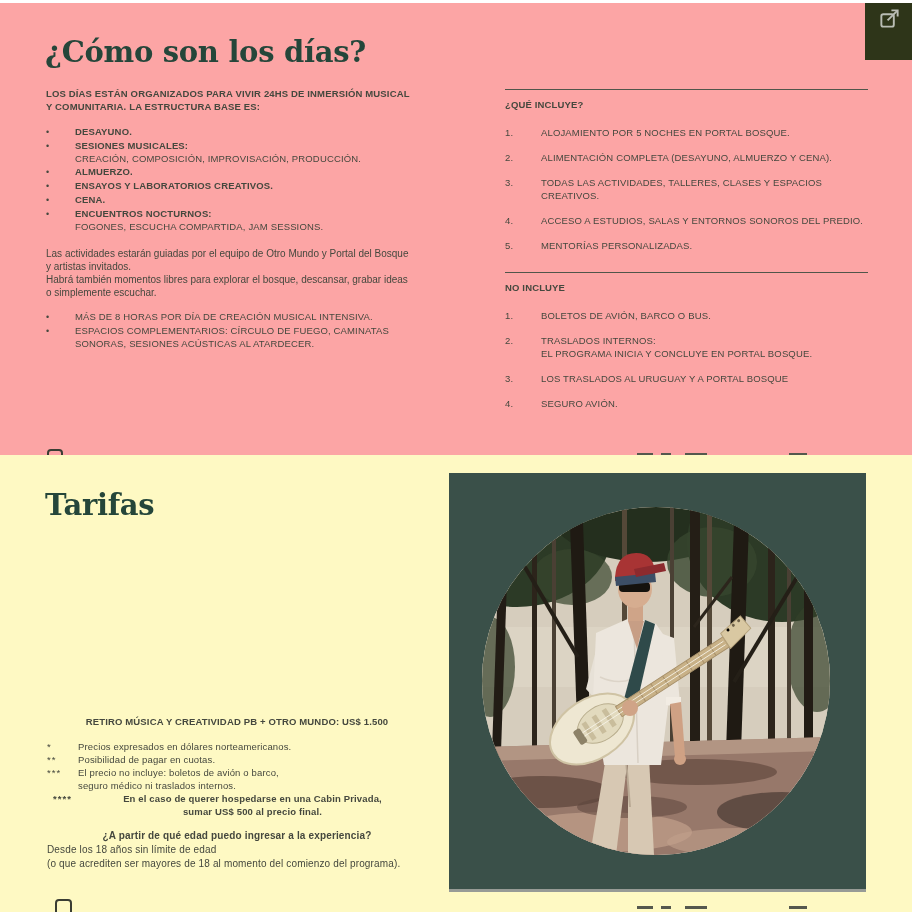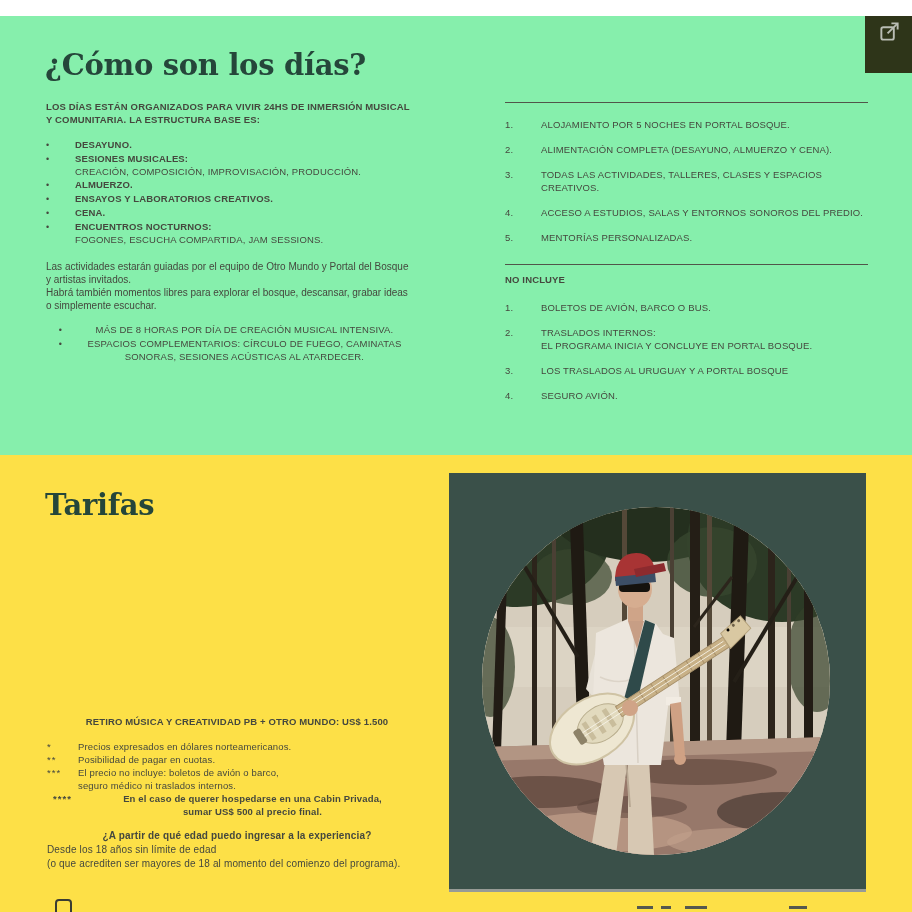--- a/index.html
+++ b/index.html
@@ -2,22 +2,22 @@
 <html><head>
 <meta charset="utf-8">
 <style>
   html,body{margin:0;padding:0;}
   body{
     width:912px;height:912px;position:relative;overflow:hidden;
     font-family:"Liberation Sans","DejaVu Sans",sans-serif;
     -webkit-font-smoothing:antialiased;
   }
   .section{position:absolute;left:0;width:912px;overflow:hidden;}
-  #sec-days{top:16px;height:455px;background:#86efac;}
-  #sec-tarifas{top:455px;height:457px;background:#fde047;}
+  #sec-days{top:3px;height:455px;background:#fca5a5;}
+  #sec-tarifas{top:455px;height:457px;background:#fef9c3;}
 
   .slide-title{
     position:absolute;left:45px;
     font-family:"DejaVu Serif","Liberation Serif",serif;
     font-weight:bold;color:#25463a;font-size:29px;letter-spacing:-0.3px;
   }
   #sec-days .slide-title{top:13px;}
   #sec-tarifas .slide-title{top:14px;}
 
   .txt{color:#45483e;font-size:9.5px;line-height:13px;letter-spacing:0.15px;}
@@ -25,21 +25,21 @@
 
   
   .left-col{position:absolute;left:46px;top:84px;width:368px;}
   .intro{font-weight:bold;}
   .blist{margin-top:12px;}
   .brow{display:flex;}
   .bullet{width:29px;flex:0 0 29px;}
   .bullet:before{content:"•";font-size:9px;}
   .btext{flex:1;}
   .para{margin-top:14px;color:#45483e;font-size:10px;line-height:13px;}
-  .blist2{margin-top:11px;text-align:center;}
+  .blist2{margin-top:11px;}
 
   
   .right-col{position:absolute;left:505px;top:0;width:363px;}
   .rule{border:0;border-top:1px solid #51554a;margin:0;width:363px;}
   .rule1{margin-top:86px;}
   .rule2{margin-top:20px;}
   .col-header{margin-top:8px;font-weight:bold;}
   .nlist{margin-top:15px;}
   .nrow{display:flex;margin-bottom:12px;}
   .num{width:36px;flex:0 0 36px;}
@@ -141,20 +141,21 @@
       </div>
       <div class="brow">
         <span class="bullet"></span>
         <span class="btext">ESPACIOS COMPLEMENTARIOS: CÍRCULO DE FUEGO, CAMINATAS SONORAS, SESIONES ACÚSTICAS AL ATARDECER.</span>
       </div>
     </div>
   </div>
 
   <div class="right-col txt">
     <hr class="rule rule1">
+    <div class="col-header">¿QUÉ INCLUYE?</div>
     <div class="nlist">
       <div class="nrow">
         <span class="num">1.</span>
         <span class="ntext"><span>ALOJAMIENTO POR 5 NOCHES EN PORTAL BOSQUE.</span></span>
       </div>
       <div class="nrow">
         <span class="num">2.</span>
         <span class="ntext"><span>ALIMENTACIÓN COMPLETA (DESAYUNO, ALMUERZO Y CENA).</span></span>
       </div>
       <div class="nrow">

